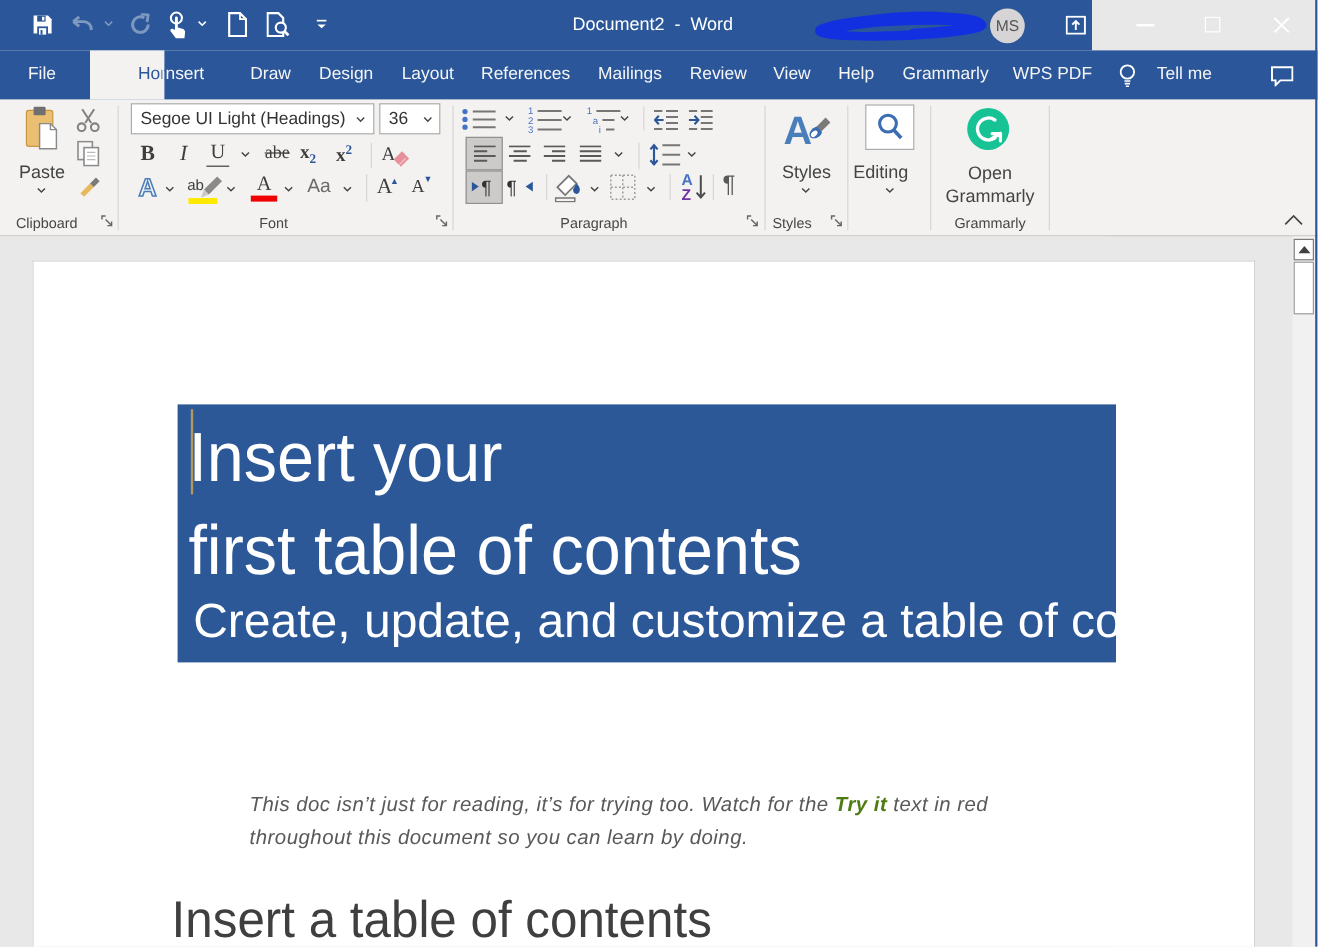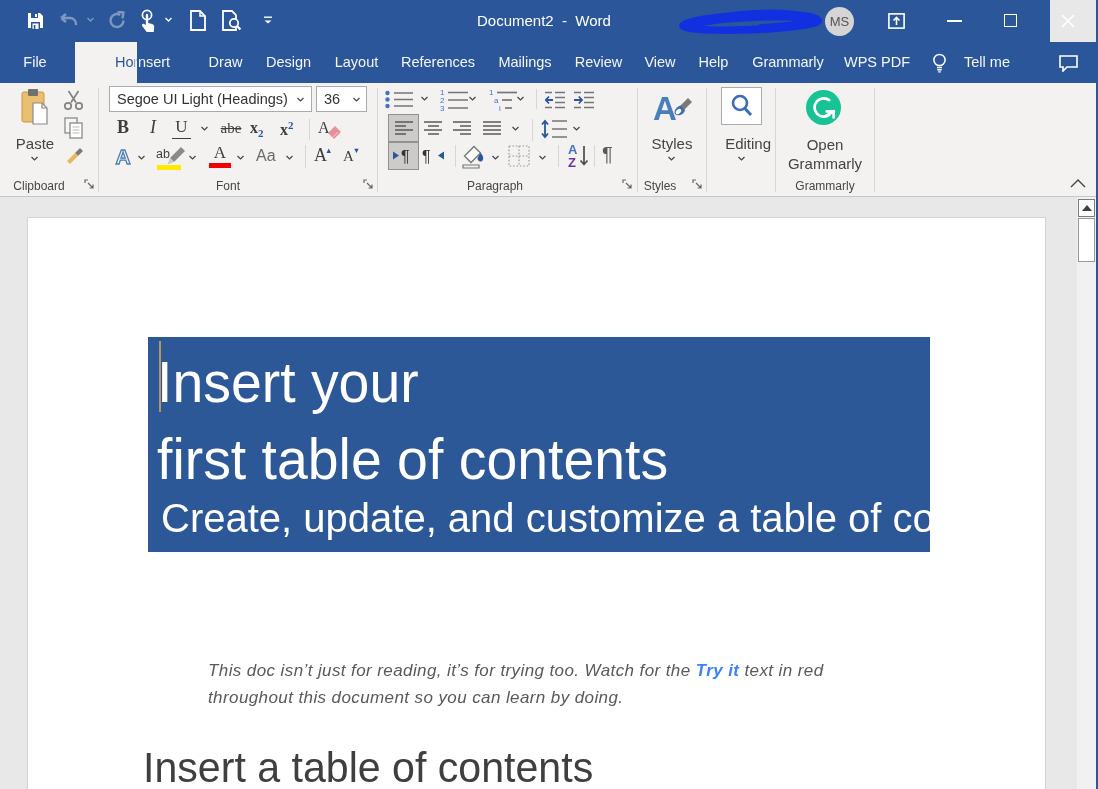--- a/index.html
+++ b/index.html
@@ -1,21 +1,21 @@
 <!DOCTYPE html>
 <html><head>
 <meta charset="utf-8">
 <style>
 * { margin:0; padding:0; box-sizing:border-box; }
 html,body { width:1098px; height:789px; overflow:hidden; }
 body { font-family:"Liberation Sans", sans-serif; position:relative; background:#e8e8e8; }
 .abs { position:absolute; }
 
 
-#titlebar { position:absolute; left:0; top:0; width:1050px; height:42px; background:#2b579a; }
+#titlebar { position:absolute; left:0; top:0; width:910px; height:42px; background:#2b579a; }
 #menubar { position:absolute; left:0; top:42px; width:1098px; height:41px; background:#2b579a; }
 .tab { position:absolute; top:0; height:41px; line-height:41px; color:#f5f5f5; font-size:14.5px; text-align:center; }
 .tab.active { background:#f3f2f1; color:#2b579a;padding-left:40px; }
 #doctitle { position:absolute; top:0; height:42px; line-height:42px; color:#fff; font-size:15px; }
 
 
 #ribbon { position:absolute; left:0; top:83px; width:1098px; height:114px; background:#f3f2f1; border-bottom:1px solid #c8c6c4; }
 .gsep { position:absolute; top:5px; height:104px; width:1px; background:#d8d6d4; }
 .glabel { position:absolute; top:95px; height:16px; line-height:16px; font-size:12px; color:#484644; text-align:center; }
 .launcher { position:absolute; top:95px; width:13px; height:13px; }
@@ -338,21 +338,21 @@
   <svg class="launcher" style="left:691px;" width="13" height="13" viewBox="0 0 13 13">
     <path d="M2 5 V2 h3 M5 5 l5 5 M10 6.5 V10 H6.5" stroke="#666" stroke-width="1.2" fill="none"></path>
   </svg>
   <div class="gsep" style="left:706px;"></div>
 
   <div class="abs" style="left:721px;top:4px;width:41px;height:38px;background:#fff;border:1px solid #ababab;"></div>
   <svg class="abs" style="left:730px;top:11px" width="24" height="25" viewBox="0 0 24 25">
     <circle cx="10" cy="9" r="7" fill="none" stroke="#3b6cb4" stroke-width="2.6"></circle>
     <path d="M15 14.5 L21 21" stroke="#3b6cb4" stroke-width="3"></path>
   </svg>
-  <div class="rbtxt" style="left:711px;top:52px;width:60px;text-align:right;">Editing</div>
+  <div class="rbtxt" style="left:711px;top:52px;width:60px;text-align:left;">Editing</div>
   <svg class="chev" style="left:737px;top:73px" width="9" height="6" viewBox="0 0 9 6">
       <path d="M1.5 1l3 3 3-3" stroke="#444" stroke-width="1.2" fill="none"></path>
     </svg>
   <div class="gsep" style="left:775px;"></div>
 
   <div class="abs" style="left:806px;top:7px;width:35px;height:35px;border-radius:50%;background:#17c294;"></div>
   <svg class="abs" style="left:806px;top:7px" width="35" height="35" viewBox="0 0 35 35">
     <path d="M23.2 10.1 A9.2 9.2 0 1 0 23.2 24.9" fill="none" stroke="#fff" stroke-width="2.7" stroke-linecap="round"></path>
     <path d="M19.6 26 L27.7 21.3 M27.7 21.2 v6.3 M27.9 21.4 h-7.1" fill="none" stroke="#fff" stroke-width="2.7" stroke-linecap="round"></path>
   </svg>
@@ -365,21 +365,21 @@
     <path d="M1 8 L8 1 L15 8" stroke="#444" stroke-width="1.4" fill="none"></path>
   </svg>
 </div>
 <div id="docarea">
   <div id="page">
     <div id="blueblock">
       <div class="abs" style="left:11px;top:4px;width:1.5px;height:71px;background:#b4975f;"></div>
       <div id="title1" class="abs" style="left:8.5px;top:6px;font-size:58px;line-height:77px;color:#fff;white-space:nowrap;transform:scaleX(0.955);transform-origin:left top;">Insert your<br>first table of contents</div>
       <div id="subtitle" class="abs" style="left:13px;top:161px;font-size:40px;line-height:40px;color:#fff;white-space:nowrap;">Create, update, and customize a table of contents</div>
     </div>
-    <p class="abs" id="notep" style="left:180px;top:440px;font-size:17px;letter-spacing:0.4px;line-height:26.5px;color:#595959;font-style:italic;white-space:nowrap;">This doc isn’t just for reading, it’s for trying too. Watch for the <span style="color:#3b82f6;font-weight:bold;">Try it</span> text in red<br>throughout this document so you can learn by doing.</p>
+    <p class="abs" id="notep" style="left:180px;top:440px;font-size:17px;letter-spacing:0.4px;line-height:26.5px;color:#595959;font-style:italic;white-space:nowrap;">This doc isn’t just for reading, it’s for trying too. Watch for the <span style="color:#4d7c0f;font-weight:bold;">Try it</span> text in red<br>throughout this document so you can learn by doing.</p>
     <div class="abs" id="docheading" style="left:114.5px;top:523px;font-size:43px;line-height:52px;color:#3f3f3f;white-space:nowrap;transform:scaleX(0.956);transform-origin:left top;">Insert a table of contents</div>
   </div>
   <div id="scrolltrack">
     <div class="abs" style="left:1px;top:2px;width:17px;height:18px;background:#fdfdfd;border:1px solid #7b7b7b;"></div>
     <svg class="abs" style="left:5px;top:8px" width="10" height="7" viewBox="0 0 10 7">
         <path d="M5 0 L10 6 H0 z" fill="#404040"></path>
       </svg>
     <div class="abs" style="left:1px;top:21px;width:17px;height:44px;background:#fff;border:1px solid #9a9a9a;"></div>
   </div>
 </div>

